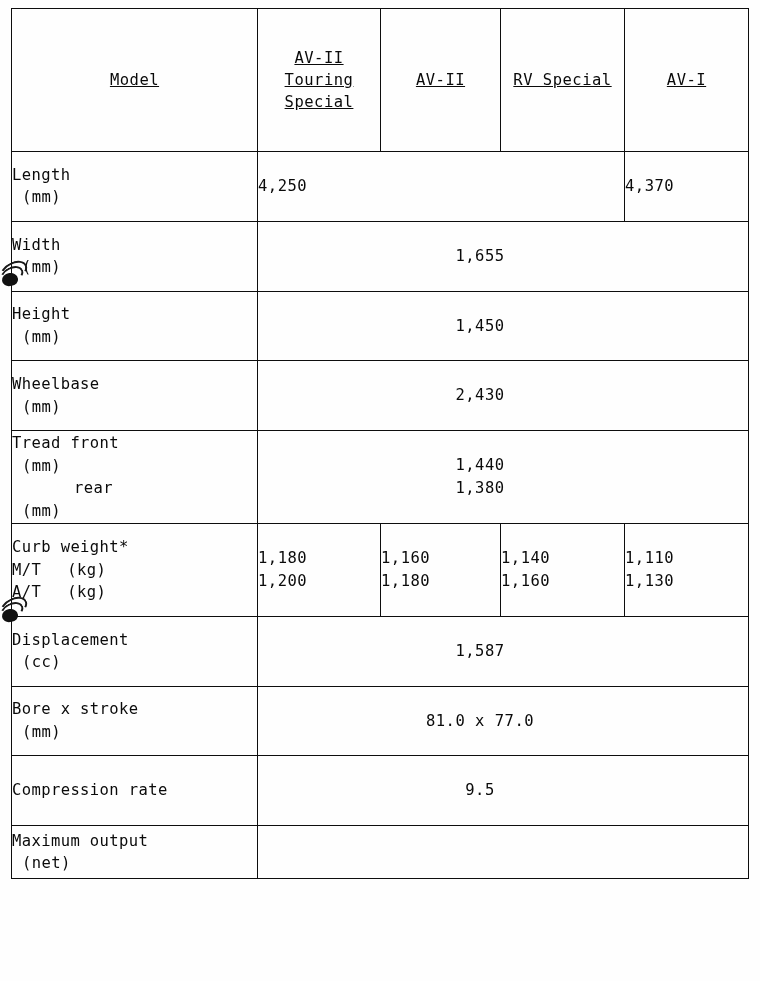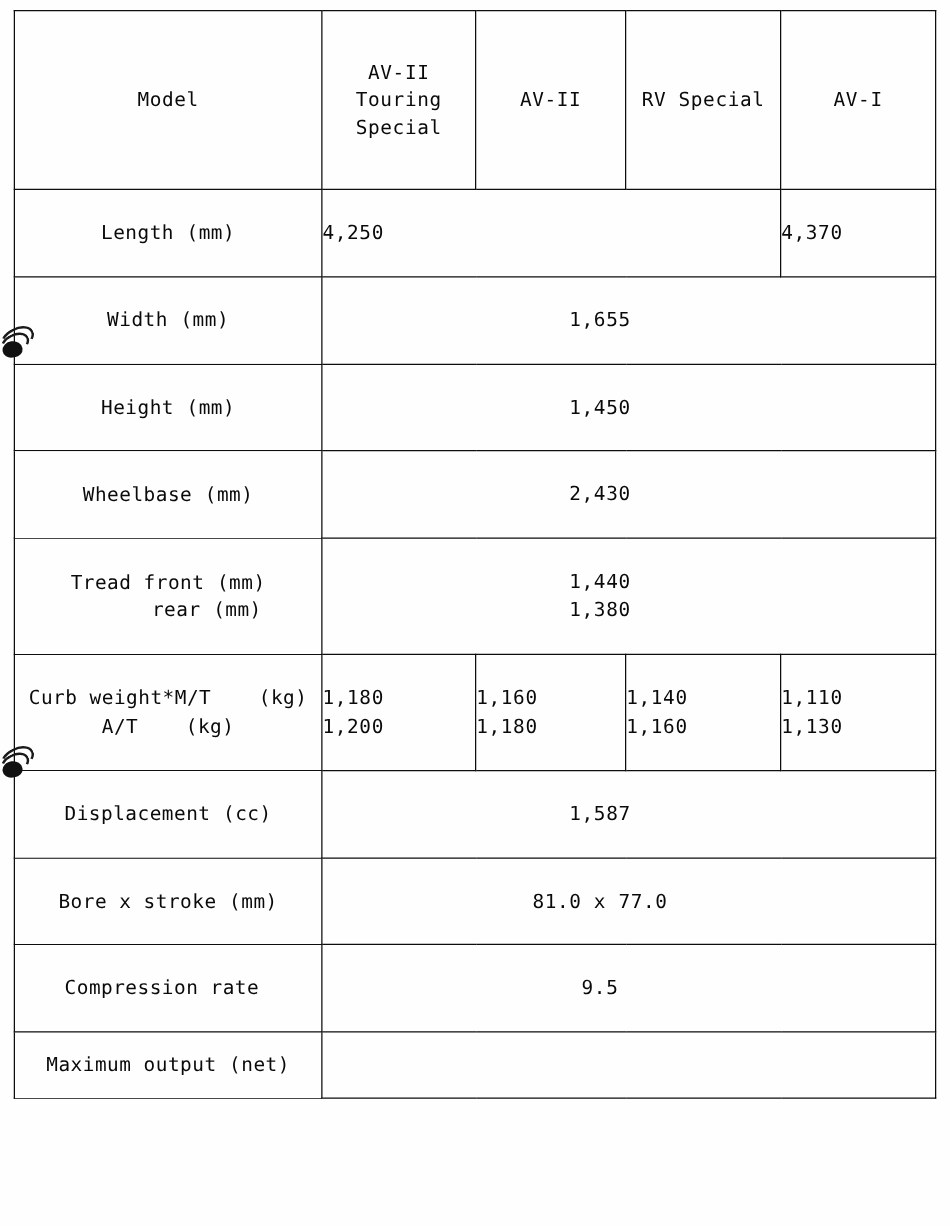--- a/index.html
+++ b/index.html
@@ -50,41 +50,43 @@
   col.c-3 { width: 124px; }
   col.c-4 { width: 124px; }
 
   
   tr.header-row td { height: 142px; }
   .hdr-cell {
     text-align: center;
     letter-spacing: 0.5px;
     line-height: 1.42;
     font-size: 15.5px;
+    text-decoration: underline;
   }
   .hdr-multi { white-space: pre-line; }
 
   
   .label-cell {
     position: relative;
     padding: 0 12px 0 11px;
     line-height: 1.46;
     letter-spacing: 0.4px;
     white-space: nowrap;
   }
   .lrow {
     display: flex;
     justify-content: center;
     align-items: baseline;
     width: 100%;
+    flex-direction: column;
   }
   .lname { text-align: left; }
   .lunit { text-align: right; padding-left: 10px; }
   .indent-rear { padding-left: 62px; }
-  .mid-pair { display: flex; gap: 28px; }
+  .mid-pair { display: flex; gap: 16px; }
 
   
   .val-cell {
     text-align: center;
     letter-spacing: 0.5px;
     line-height: 1.48;
     white-space: pre-line;
   }
   
   .val-span {

